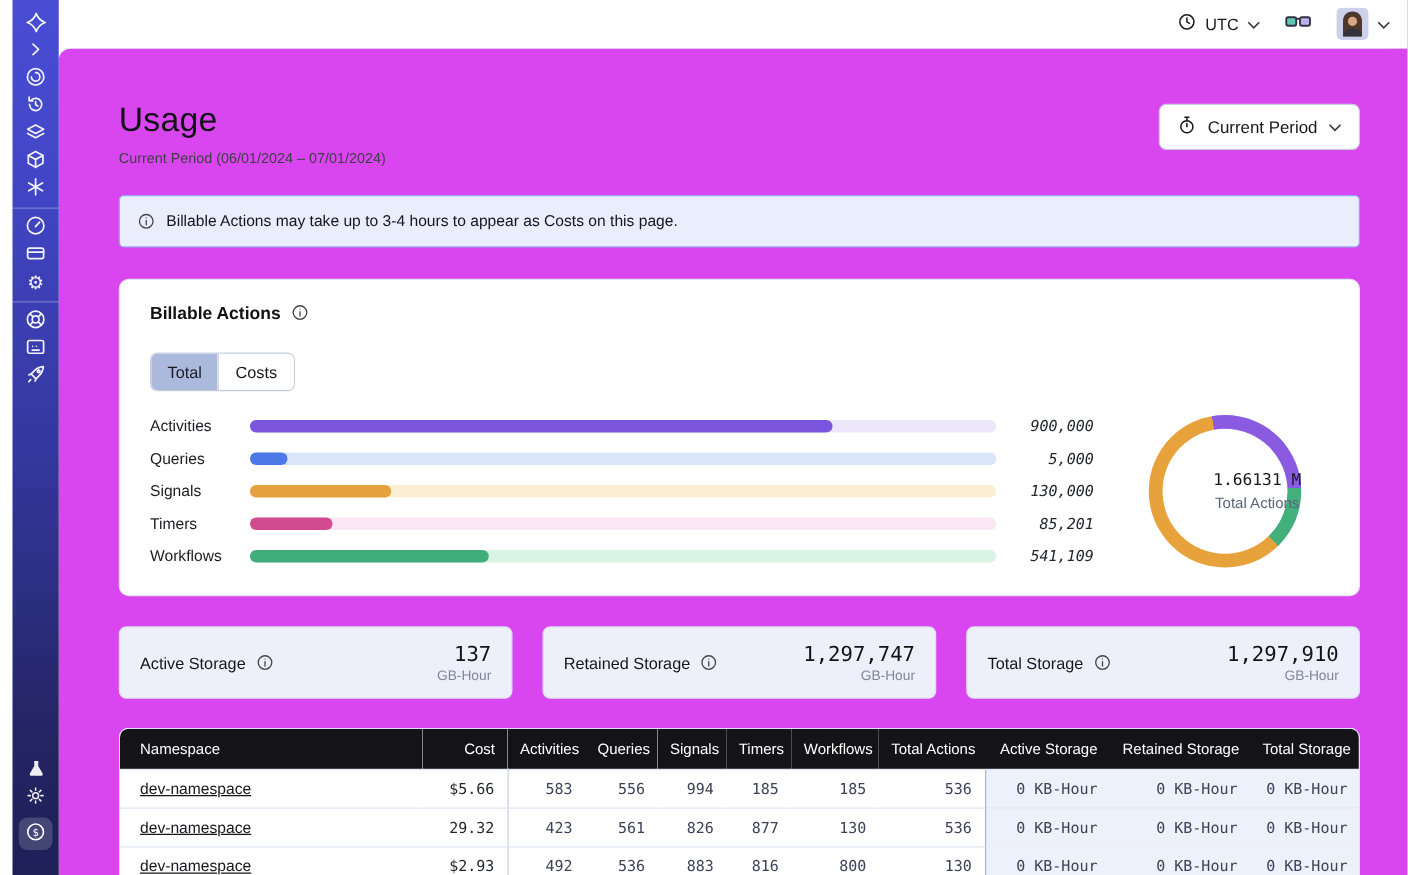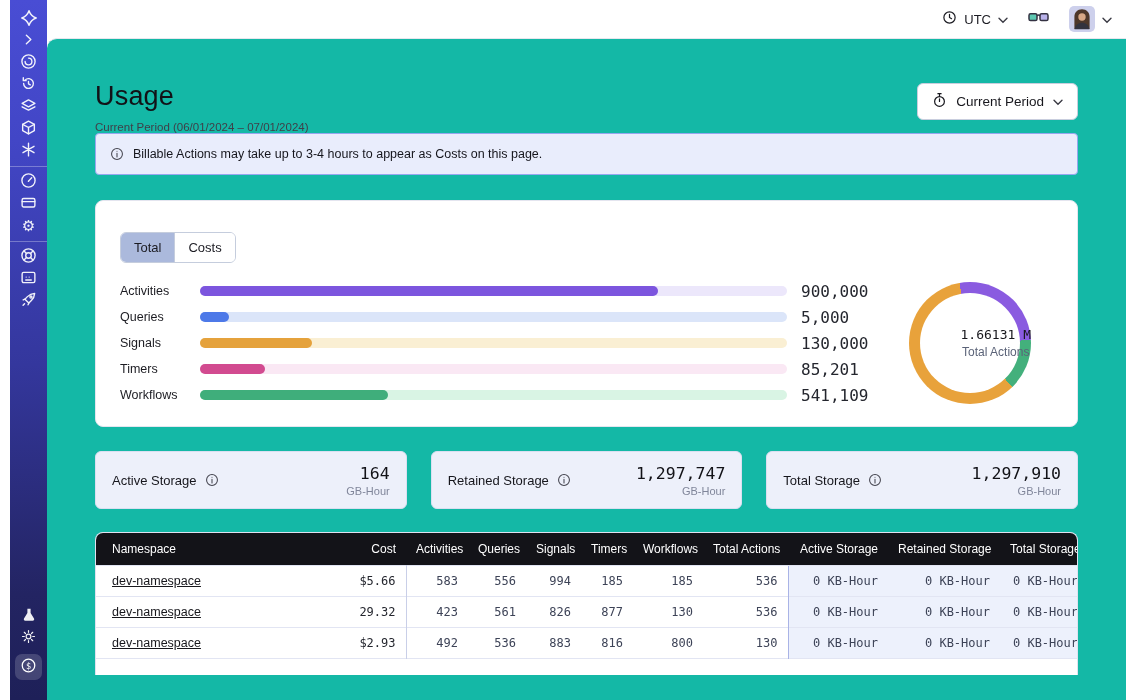--- a/index.html
+++ b/index.html
@@ -20,49 +20,49 @@
   .glyph { font-size:15px; line-height:1; color:#fff; }
 
   
   .main { margin-left:47px; height:700px; display:flex; flex-direction:column; background:#fff; }
   .topbar { height:38px; flex:0 0 38px; background:#fff; display:flex; align-items:center;
     justify-content:flex-end; gap:20px; padding-right:14px; }
   .tz-btn, .icon-btn, .account-btn { display:flex; align-items:center; gap:7px; background:none; border:none;
     cursor:pointer; font-size:13px; color:#1b1b22; font-family:inherit; }
   .avatar-box { width:26px; height:26px; border-radius:5px; overflow:hidden; display:block; }
 
-  .content { flex:1; background:#14b8a6; border-top-left-radius:10px; border-top:1px solid #e7e7ee;
-    padding:0 48px 0 48px; overflow:hidden; }
+  .content { flex:1; background:#d946ef; border-top-left-radius:10px; border-top:1px solid #e7e7ee;
+    padding:0 38px 0 48px; overflow:hidden; }
 
   .page-head { display:flex; justify-content:space-between; align-items:flex-start; margin-top:42px; }
   h1.page-title { font-size:27px; font-weight:500; color:#121217; letter-spacing:.2px; }
   .subtitle { font-size:11.5px; color:#3f3f48; margin-top:9px; }
   .period-btn { display:flex; align-items:center; gap:9px; background:#fff; border:1px solid #c9cede;
     border-radius:6px; padding:8px 14px; font-size:13.5px; font-weight:500; color:#17171d;
     font-family:inherit; cursor:pointer; margin-top:2px; }
 
-  .banner { background:#e9edfc; border:1px solid #97a6ef; border-radius:4px;
+  .banner { margin-top:23px; background:#e9edfc; border:1px solid #97a6ef; border-radius:4px;
     padding:13px 14px; font-size:12.5px; color:#16161d; display:flex; align-items:center; gap:9px; }
 
   .card { margin-top:25px; background:#fff; border:1px solid #e4e5ef; border-radius:8px; padding:18px 24px; }
   .card-title { font-size:14px; font-weight:700; color:#121216; display:flex; align-items:center; gap:8px; }
   .info-ic { color:#44444e; display:inline-flex; cursor:pointer; }
 
-  .tabs { display:inline-flex; margin-top:13px; border:1px solid #c5cddd; border-radius:6px; overflow:hidden; background:#fff; }
+  .tabs { display:inline-flex; margin-top:24px; border:1px solid #c5cddd; border-radius:6px; overflow:hidden; background:#fff; }
   .tab { padding:7px 13px; font-size:13px; color:#1b1b22; background:#fff; border:none; cursor:pointer; font-family:inherit; }
   .tab + .tab { border-left:1px solid #c5cddd; }
   .tab.active { background:#abb9dc; font-weight:500; }
 
   .chart-wrap { display:flex; align-items:center; margin-top:15px; gap:22px; }
   .bars { flex:1; display:flex; flex-direction:column; }
   .bar-row { display:grid; grid-template-columns:66px 1fr 64px; align-items:center; height:26px; column-gap:14px; }
   .bar-label { font-size:12.5px; color:#1c1c22; }
   .bar-track { height:10px; border-radius:5px; position:relative; }
   .bar-fill  { position:absolute; left:0; top:0; height:10px; border-radius:5px; }
-  .bar-value { font-family:"DejaVu Sans Mono",monospace; font-size:16px; color:#24262e; text-align:left; }
+  .bar-value { font-family:"DejaVu Sans Mono",monospace; font-size:12px; color:#24262e; text-align:right;font-style:italic; }
 
   .donut-wrap { width:166px; display:flex; justify-content:center; }
   .donut { width:122px; height:122px; border-radius:50%; position:relative;
     display:flex; align-items:center; justify-content:center; }
   .donut::after { content:""; position:absolute; inset:11px; background:#fff; border-radius:50%; }
   .donut-center { position:relative; z-index:2; text-align:center; }
   .donut-value { font-family:"DejaVu Sans Mono",monospace; font-size:13px; color:#17171c; }
   .donut-label { font-size:12px; color:#5b6378; margin-top:3px; }
 
   .storage-row { display:flex; gap:24px; margin-top:24px; }
@@ -258,20 +258,30 @@
             <svg width="14" height="14" viewBox="0 0 16 16" fill="none" stroke="currentColor" stroke-width="1.2">
               <circle cx="8" cy="8" r="6.2"></circle>
               <path d="M8 7.3v4" stroke-linecap="round"></path>
               <circle cx="8" cy="4.9" r="0.6" fill="currentColor" stroke="none"></circle>
             </svg>
           </span>
         <span>Billable Actions may take up to 3-4 hours to appear as Costs on this page.</span>
       </div>
 
       <section class="card">
+        <div class="card-title">
+          <span>Billable Actions</span>
+          <span class="info-ic" id="ic-billable-info">
+              <svg width="14" height="14" viewBox="0 0 16 16" fill="none" stroke="currentColor" stroke-width="1.2">
+                <circle cx="8" cy="8" r="6.2"></circle>
+                <path d="M8 7.3v4" stroke-linecap="round"></path>
+                <circle cx="8" cy="4.9" r="0.6" fill="currentColor" stroke="none"></circle>
+              </svg>
+            </span>
+        </div>
         <div class="tabs" id="tabs">
             <button class="tab active">Total</button>
             <button class="tab">Costs</button>
           </div>
         <div class="chart-wrap">
           <div class="bars" id="bars">
               <div class="bar-row">
      <span class="bar-label">Activities</span>
      <span class="bar-track" style="background:#ece7fb">
        <span class="bar-fill" style="width:78%;background:#7c55de"></span>
@@ -322,21 +332,21 @@
           <div class="scard">
      <span class="scard-label">Active Storage
        <span class="info-ic">
                 <svg width="14" height="14" viewBox="0 0 16 16" fill="none" stroke="currentColor" stroke-width="1.2">
                   <circle cx="8" cy="8" r="6.2"></circle>
                   <path d="M8 7.3v4" stroke-linecap="round"></path>
                   <circle cx="8" cy="4.9" r="0.6" fill="currentColor" stroke="none"></circle>
                 </svg>
               </span></span>
      <span style="text-align:right">
-       <div class="scard-val">164</div>
+       <div class="scard-val">137</div>
        <div class="scard-unit">GB-Hour</div>
      </span>
    </div>
           <div class="scard">
      <span class="scard-label">Retained Storage
        <span class="info-ic">
                 <svg width="14" height="14" viewBox="0 0 16 16" fill="none" stroke="currentColor" stroke-width="1.2">
                   <circle cx="8" cy="8" r="6.2"></circle>
                   <path d="M8 7.3v4" stroke-linecap="round"></path>
                   <circle cx="8" cy="4.9" r="0.6" fill="currentColor" stroke="none"></circle>

